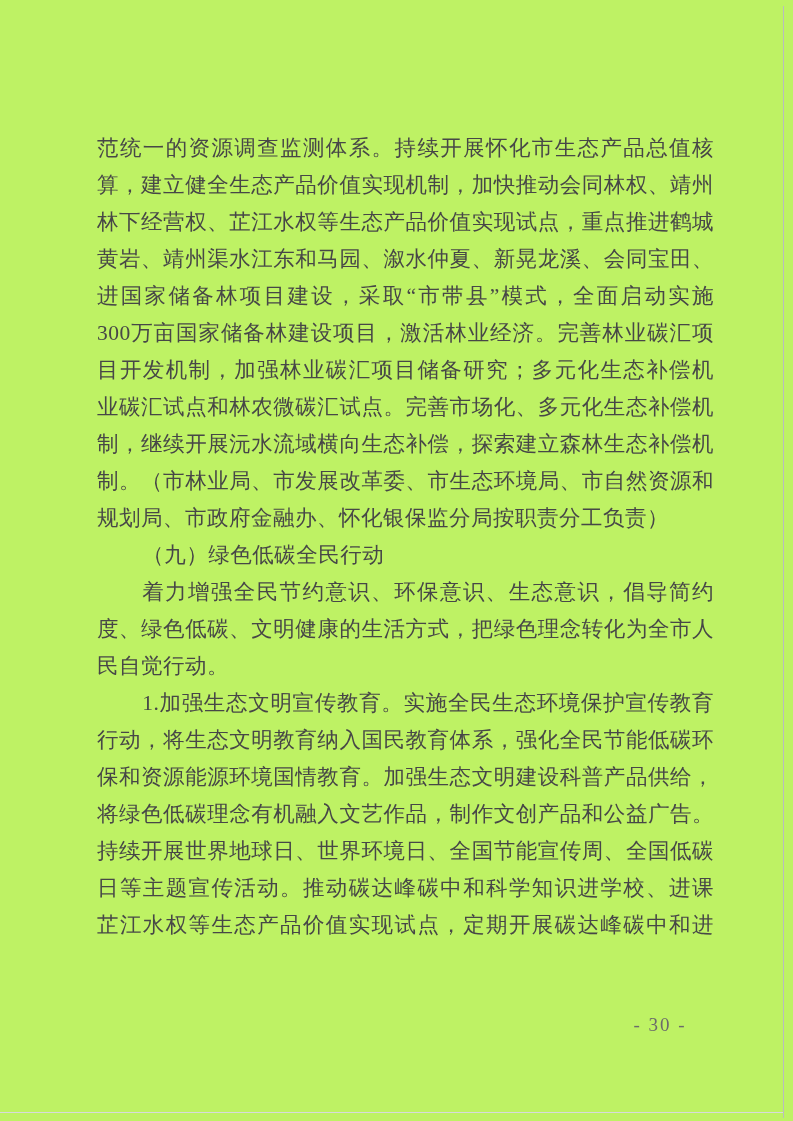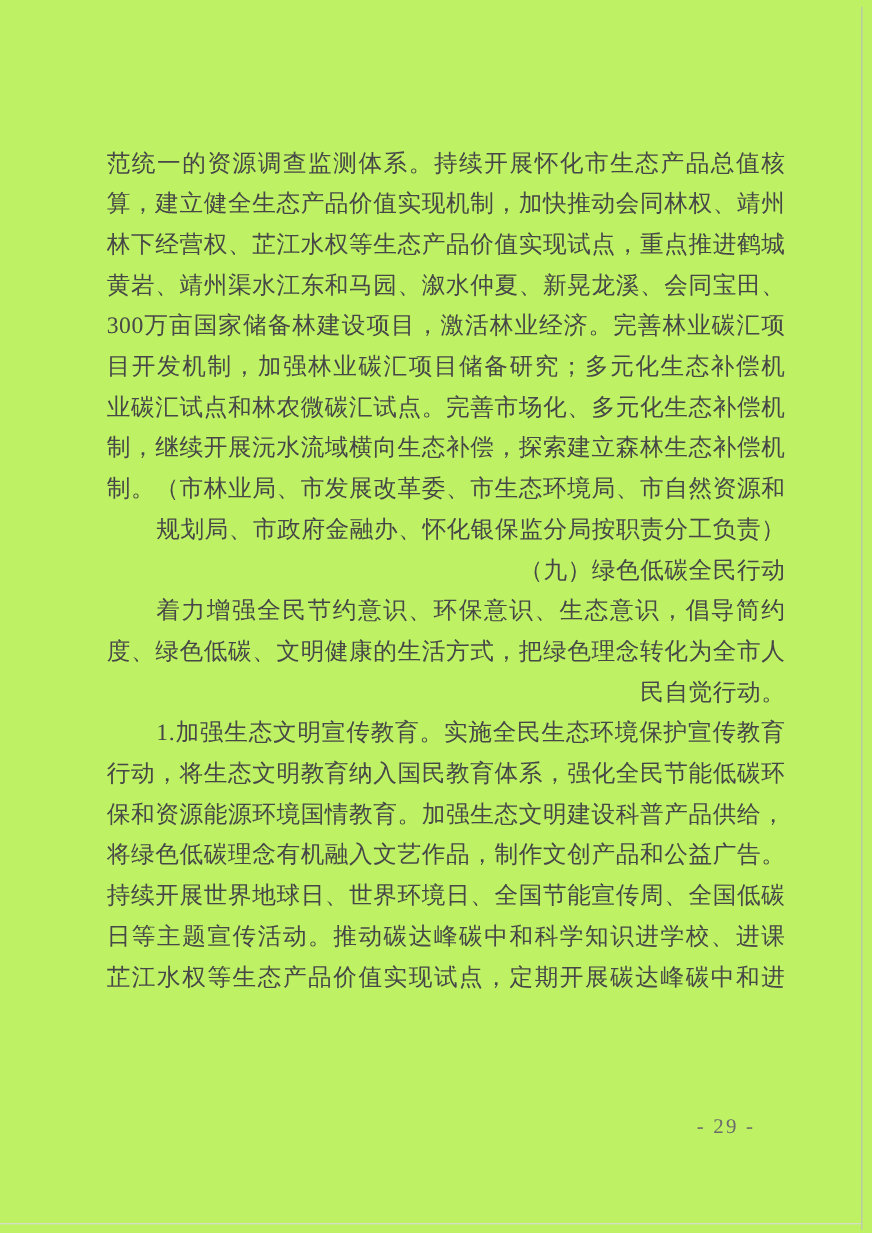--- a/index.html
+++ b/index.html
@@ -20,21 +20,21 @@
     position: absolute;
     left: 97px;
     top: 130px;
     width: 617px;
   }
   .line {
     font-size: 21.5px;
     line-height: 37px;
     height: 37px;
     letter-spacing: 0.5px;
-    text-align: right;
+    text-align: left;
     white-space: normal;
     overflow: hidden;
   }
   .line.fill {
     text-align: justify;
     text-align-last: justify;
     -moz-text-align-last: justify;
   }
   .line.indent {
     text-indent: 2.1em;
@@ -70,37 +70,38 @@
 </head>
 <body>
 
 <div class="page">
 
   <div class="text-block">
     <div class="line fill">范统一的资源调查监测体系。持续开展怀化市生态产品总值核</div>
     <div class="line fill">算，建立健全生态产品价值实现机制，加快推动会同林权、靖州</div>
     <div class="line fill">林下经营权、芷江水权等生态产品价值实现试点，重点推进鹤城</div>
     <div class="line fill">黄岩、靖州渠水江东和马园、溆水仲夏、新晃龙溪、会同宝田、</div>
+    <div class="line fill">进国家储备林项目建设，采取“市带县”模式，全面启动实施</div>
     <div class="line fill">300万亩国家储备林建设项目，激活林业经济。完善林业碳汇项</div>
     <div class="line fill">目开发机制，加强林业碳汇项目储备研究；多元化生态补偿机</div>
     <div class="line fill">业碳汇试点和林农微碳汇试点。完善市场化、多元化生态补偿机</div>
     <div class="line fill">制，继续开展沅水流域横向生态补偿，探索建立森林生态补偿机</div>
     <div class="line fill">制。（市林业局、市发展改革委、市生态环境局、市自然资源和</div>
     <div class="line">规划局、市政府金融办、怀化银保监分局按职责分工负责）</div>
     <div class="line indent">（九）绿色低碳全民行动</div>
     <div class="line indent fill">着力增强全民节约意识、环保意识、生态意识，倡导简约适</div>
     <div class="line fill">度、绿色低碳、文明健康的生活方式，把绿色理念转化为全市人</div>
     <div class="line">民自觉行动。</div>
     <div class="line indent fill">1.加强生态文明宣传教育。实施全民生态环境保护宣传教育</div>
     <div class="line fill">行动，将生态文明教育纳入国民教育体系，强化全民节能低碳环</div>
     <div class="line fill">保和资源能源环境国情教育。加强生态文明建设科普产品供给，</div>
     <div class="line fill">将绿色低碳理念有机融入文艺作品，制作文创产品和公益广告。</div>
     <div class="line fill">持续开展世界地球日、世界环境日、全国节能宣传周、全国低碳</div>
     <div class="line fill">日等主题宣传活动。推动碳达峰碳中和科学知识进学校、进课堂，</div>
     <div class="line fill">芷江水权等生态产品价值实现试点，定期开展碳达峰碳中和进</div>
   </div>
 
-  <div class="page-number">- 29 -</div>
+  <div class="page-number">- 30 -</div>
 
   <div class="edge-line-right"></div>
   <div class="edge-line-bottom"></div>
 
 </div>
 
 </body></html>

